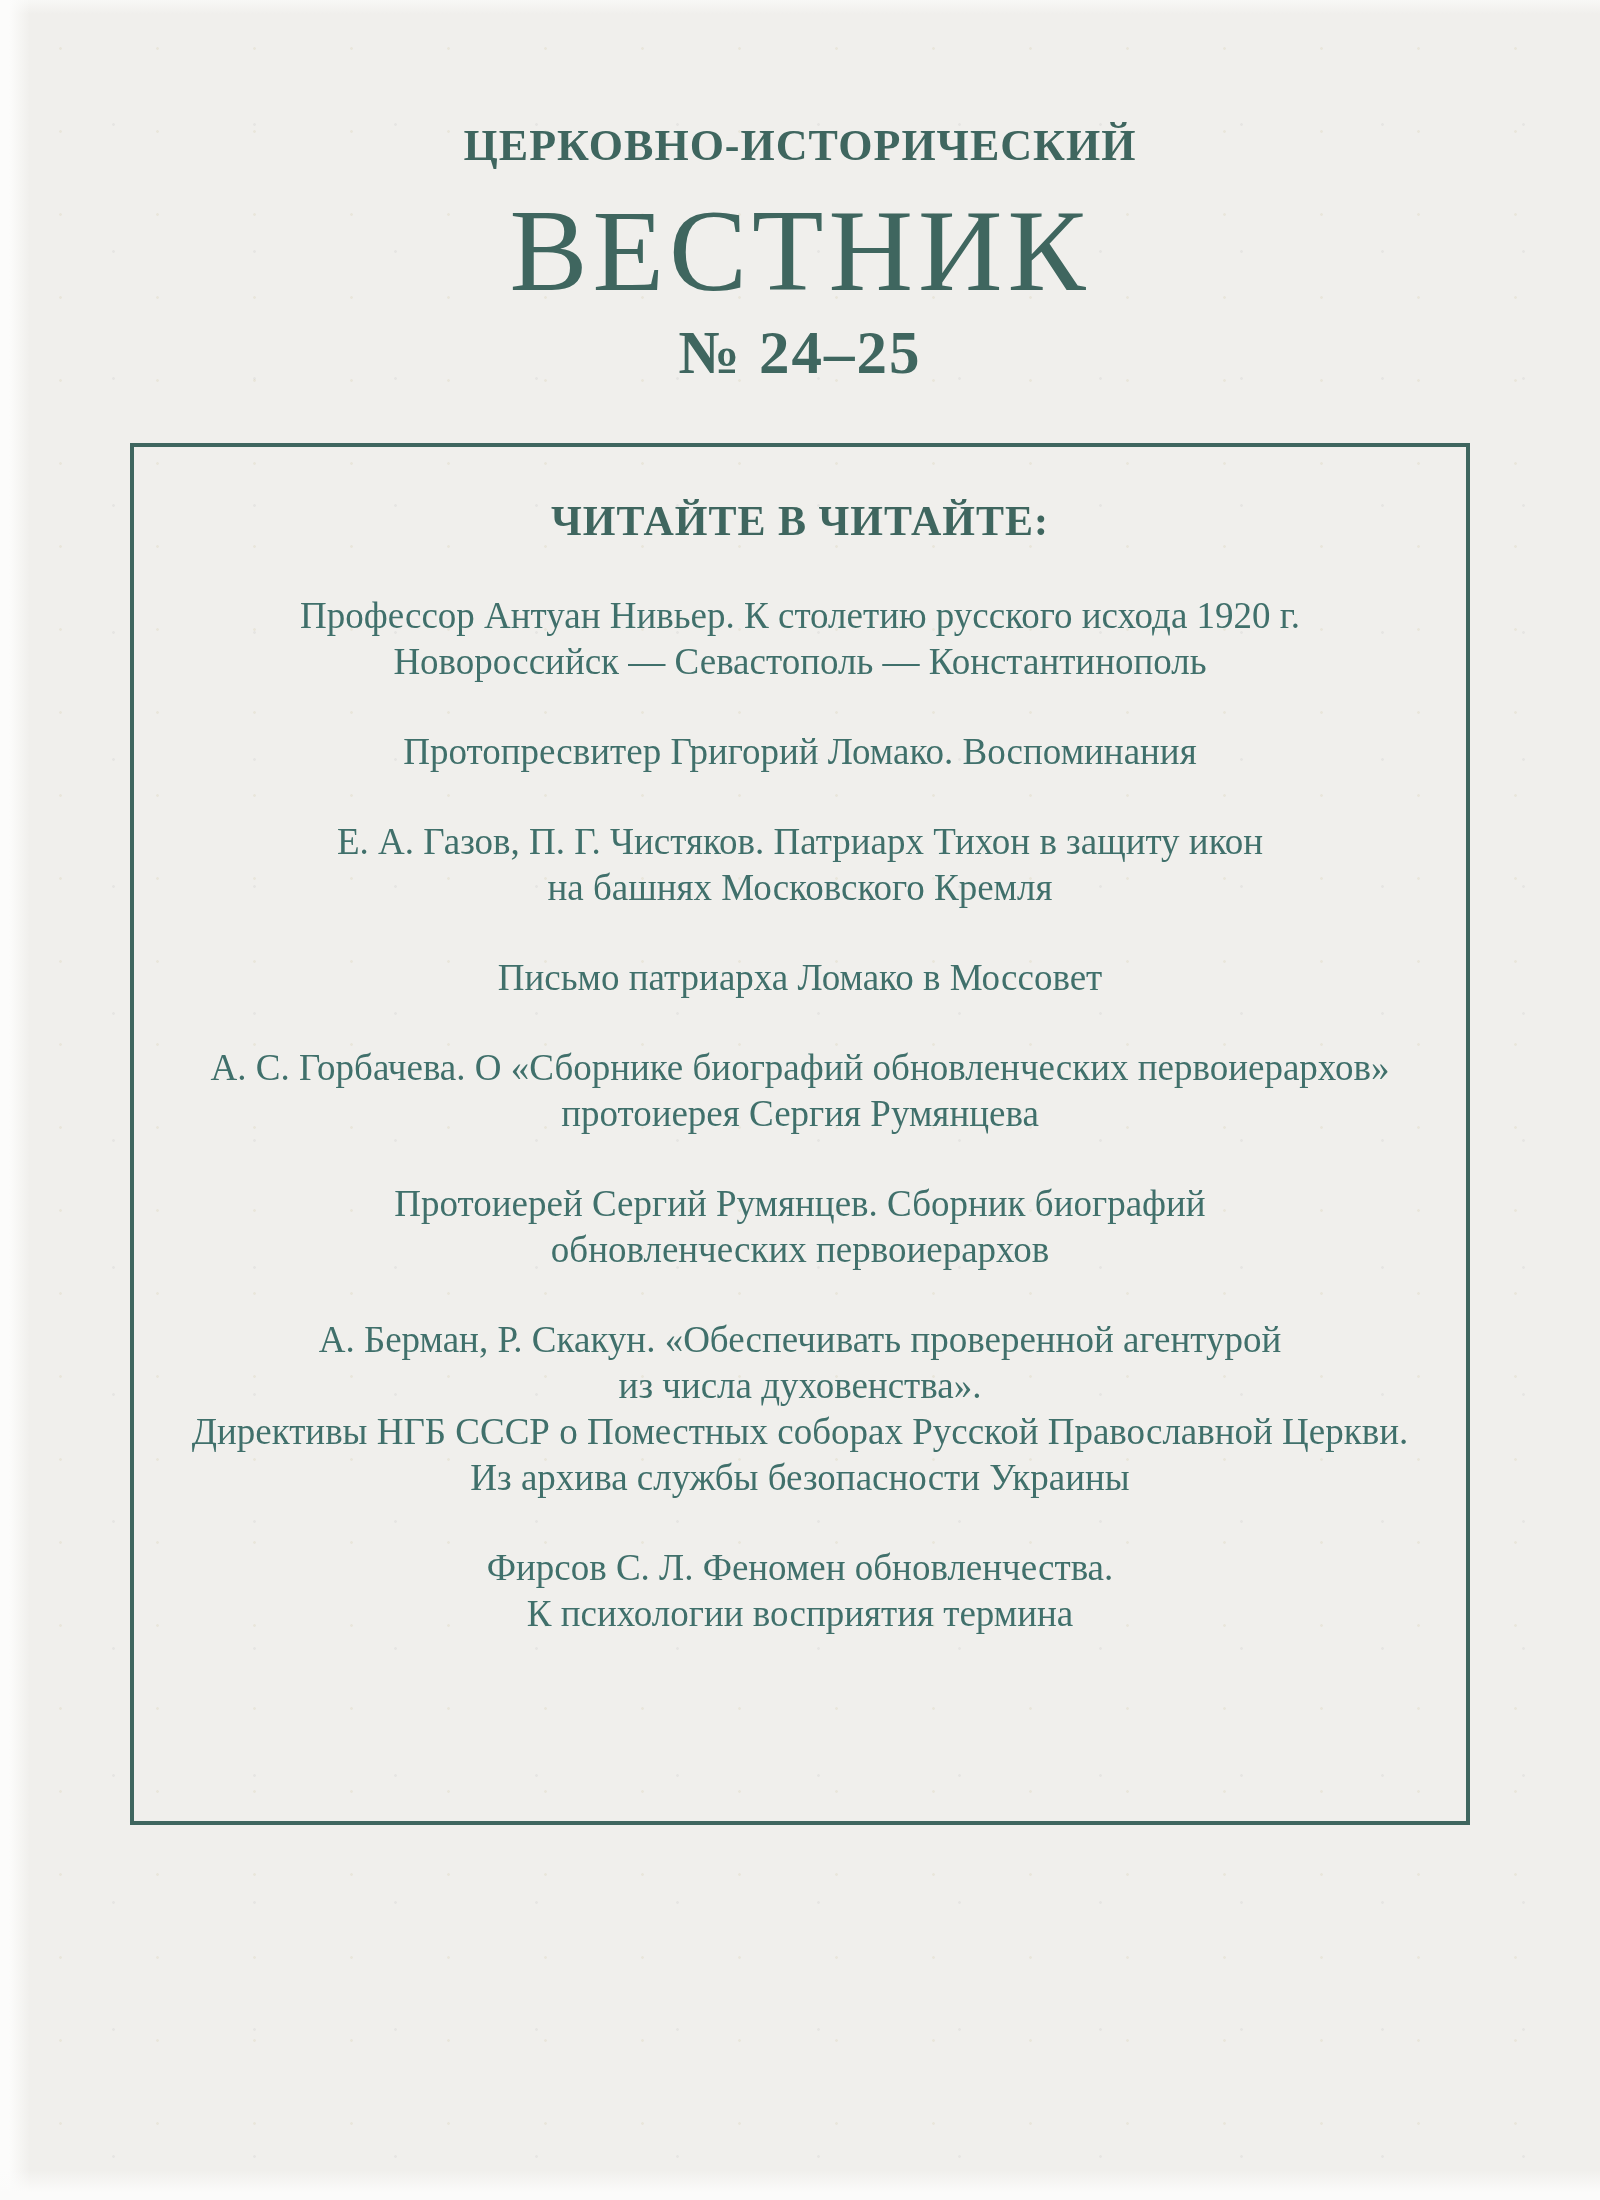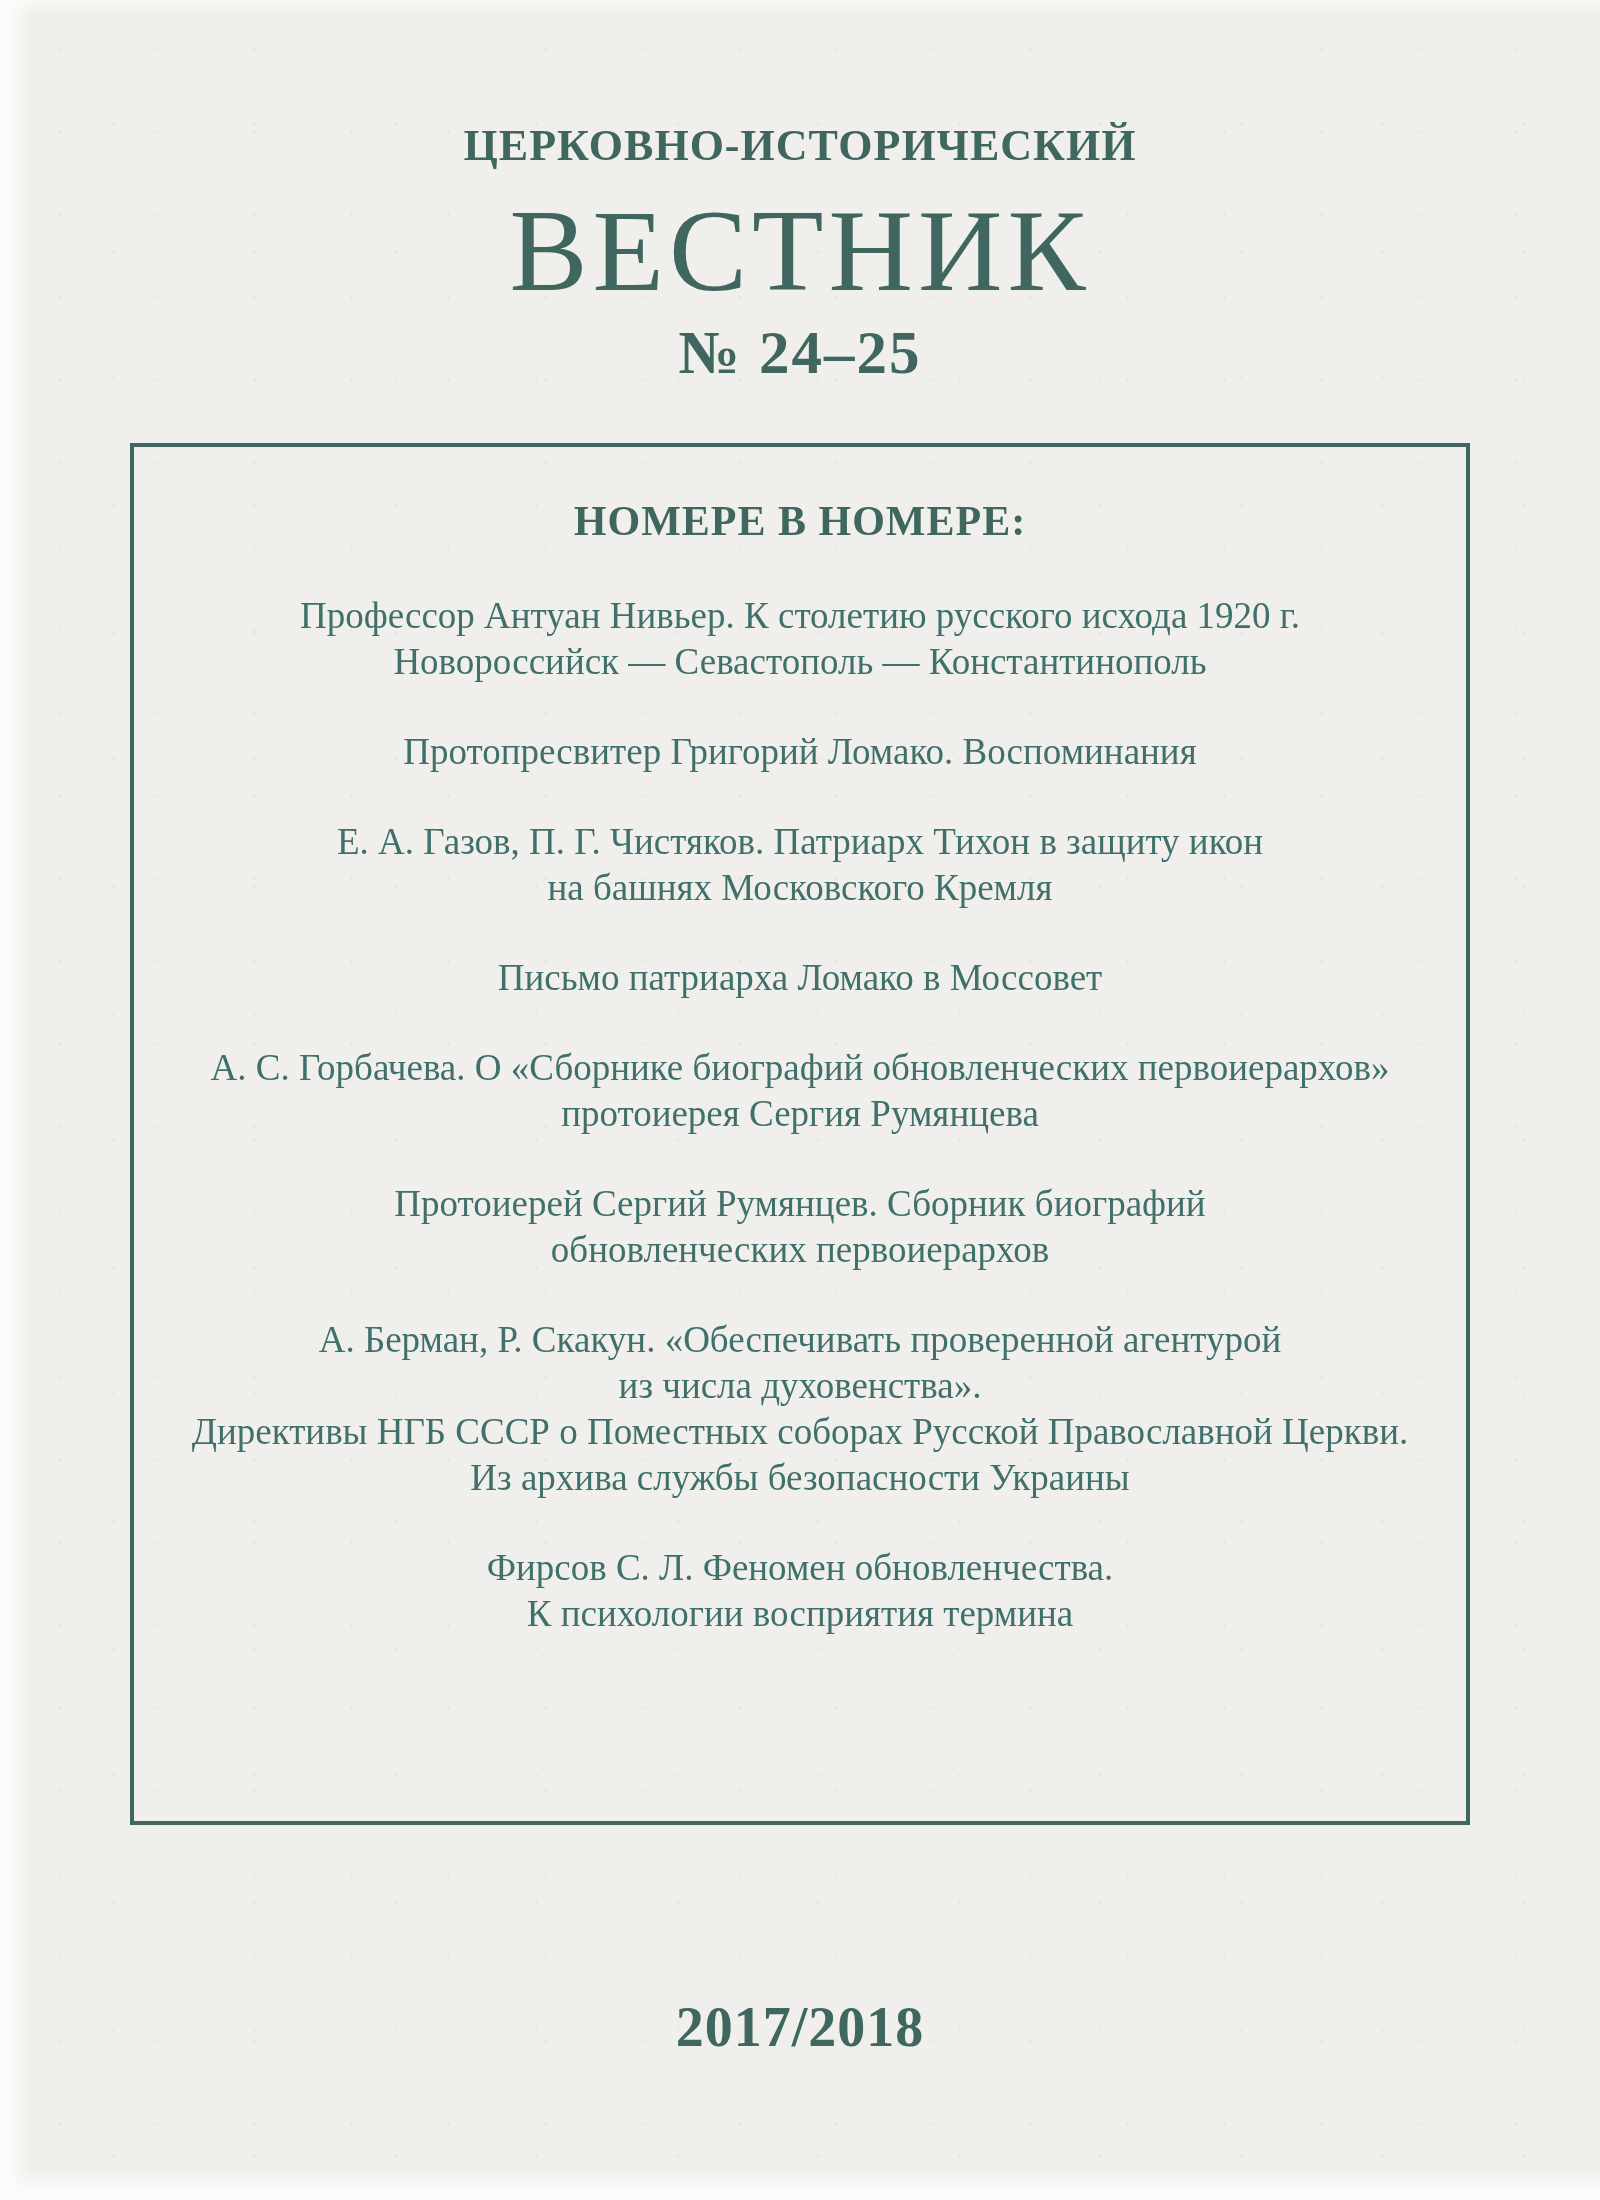--- a/index.html
+++ b/index.html
@@ -109,27 +109,26 @@
   <div class="edge-left"></div>
   <div class="edge-bottom"></div>
 
   <header>
     <div class="center-abs title-line1">ЦЕРКОВНО-ИСТОРИЧЕСКИЙ</div>
     <div class="center-abs title-line2">ВЕСТНИК</div>
     <div class="center-abs issue">№ 24–25</div>
   </header>
 
   <section class="contents-box">
-    <h2 class="contents-heading">НОМЕРЕ В НОМЕРЕ:</h2>
+    <h2 class="contents-heading">ЧИТАЙТЕ В ЧИТАЙТЕ:</h2>
     <div class="toc-list">
         <p class="toc-item">Профессор Антуан Нивьер. К столетию русского исхода 1920 г.<br>Новороссийск — Севастополь — Константинополь</p>
         <p class="toc-item">Протопресвитер Григорий Ломако. Воспоминания</p>
         <p class="toc-item">Е. А. Газов, П. Г. Чистяков. Патриарх Тихон в защиту икон<br>на башнях Московского Кремля</p>
         <p class="toc-item">Письмо патриарха Ломако в Моссовет</p>
         <p class="toc-item">А. С. Горбачева. О «Сборнике биографий обновленческих первоиерархов»<br>протоиерея Сергия Румянцева</p>
         <p class="toc-item">Протоиерей Сергий Румянцев. Сборник биографий<br>обновленческих первоиерархов</p>
         <p class="toc-item">А. Берман, Р. Скакун. «Обеспечивать проверенной агентурой<br>из числа духовенства».<br>Директивы НГБ СССР о Поместных соборах Русской Православной Церкви.<br>Из архива службы безопасности Украины</p>
         <p class="toc-item">Фирсов С. Л. Феномен обновленчества.<br>К психологии восприятия термина</p>
       </div>
   </section>
 
-  <footer class="center-abs years">2017/2018</footer>
 </div>
 
 </body></html>

